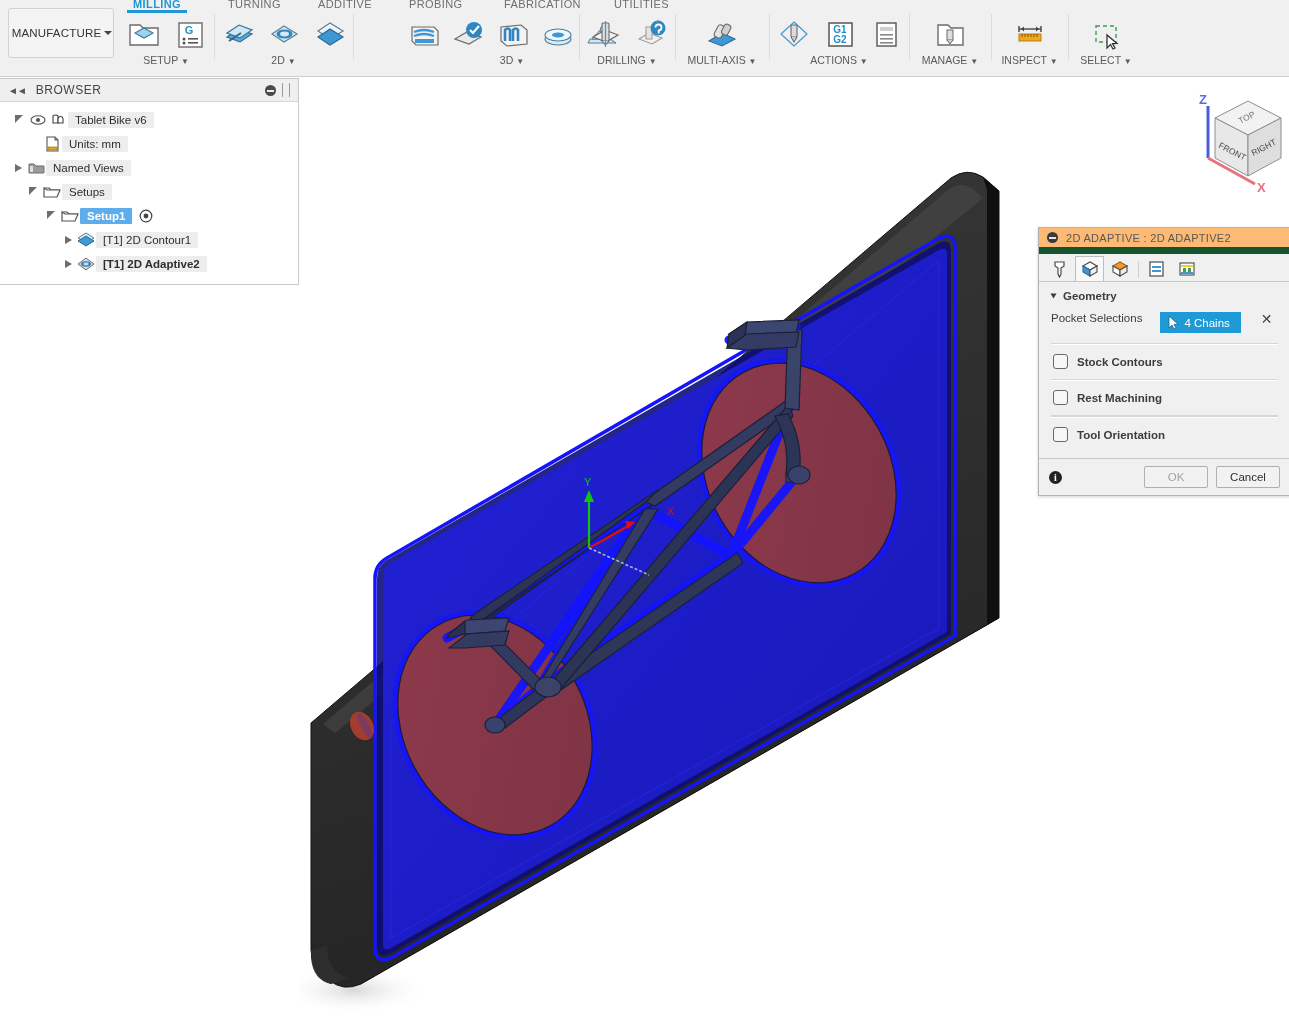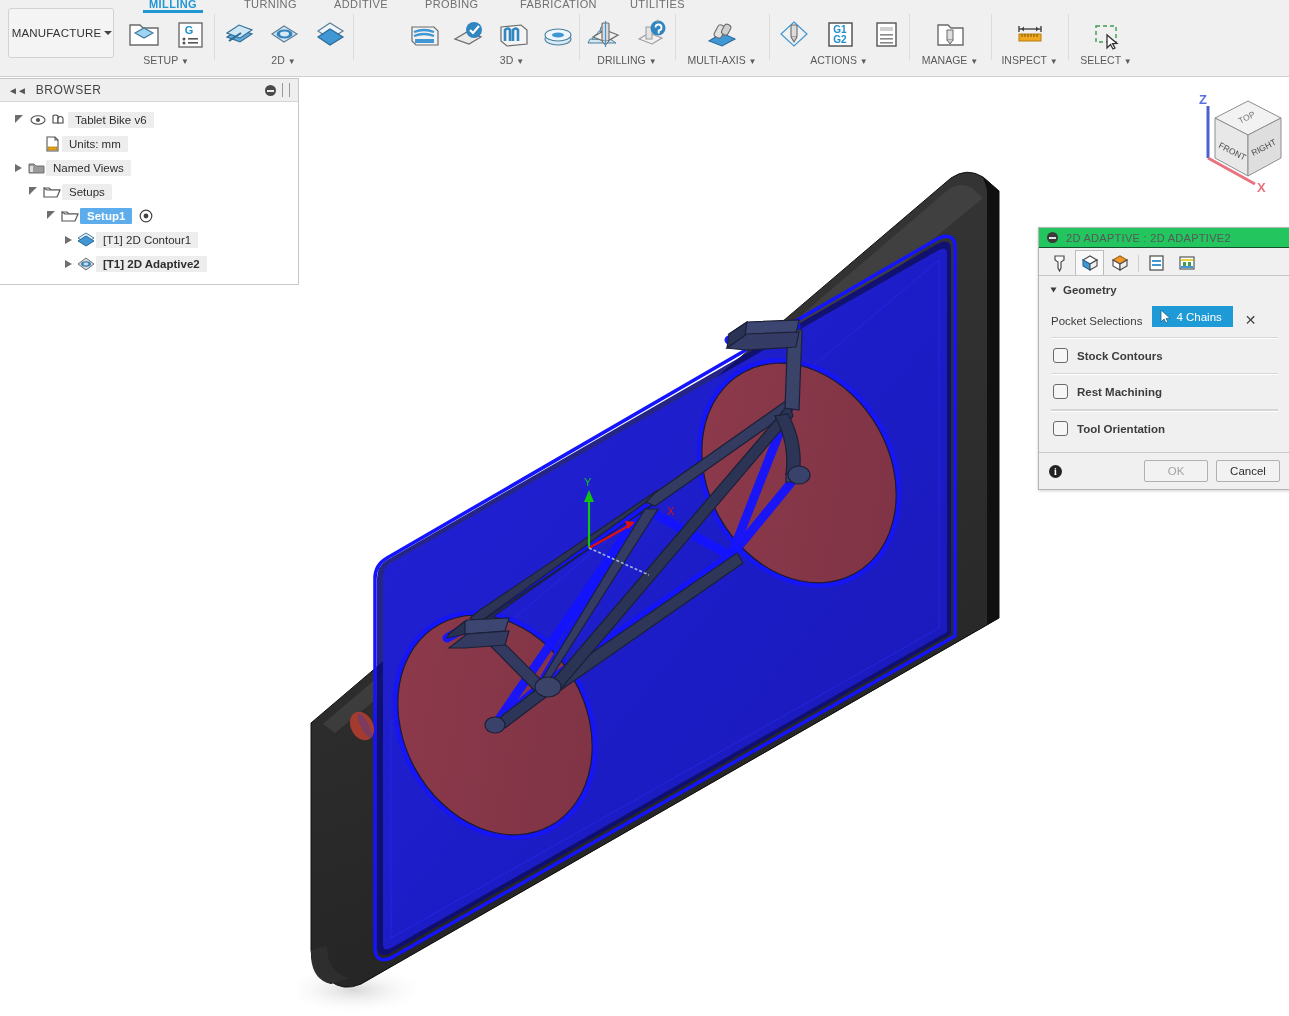--- a/index.html
+++ b/index.html
@@ -5,21 +5,21 @@
   html,body{margin:0;padding:0;}
   body{
     width:1289px;height:1016px;overflow:hidden;
     background:#ffffff;
     font-family:"Liberation Sans", sans-serif;
     font-size:12px;color:#3c3c3c;
     -webkit-font-smoothing:antialiased;
   }
   
   #ribbon{position:absolute;left:0;top:0;width:1289px;height:76px;background:#f0f0f0;border-bottom:1px solid #cfcfcf;}
-  #tabstrip{position:absolute;left:16px;top:0;width:1234px;height:11px;}
+  #tabstrip{position:absolute;left:0;top:0;width:1234px;height:11px;}
   .rtab{position:absolute;top:-2px;font-size:11px;letter-spacing:.4px;color:#6e6e6e;white-space:nowrap;}
   .rtab.active{color:#2196d4;font-weight:bold;}
   .rtab.active .ul{position:absolute;left:-6px;right:-6px;bottom:-3px;height:3px;background:#2196d4;}
   #wsbtn{position:absolute;left:8px;top:8px;width:104px;height:48px;border:1px solid #d2d2d2;border-radius:3px;background:#f4f4f4;
          display:flex;align-items:center;justify-content:center;font-size:11.5px;color:#333;letter-spacing:.2px;}
   .panel{position:absolute;top:12px;height:62px;}
   .panel .icons{display:flex;align-items:flex-start;height:46px;gap:3px;}
   .panel .plabel{position:absolute;bottom:8px;width:100%;text-align:center;font-size:10.5px;color:#5a5a5a;white-space:nowrap;}
   .sep{position:absolute;top:14px;width:1px;height:46px;background:#dcdcdc;}
   .ibtn{width:44px;height:44px;display:flex;align-items:center;justify-content:center;border-radius:2px;}
@@ -40,32 +40,32 @@
   .lbl{display:inline-block;background:#ededed;border-radius:1px;padding:2px 7px;font-size:11.5px;color:#2e2e2e;white-space:nowrap;}
   .lbl.sel{background:#5dadec;color:#fff;font-weight:bold;}
   .lbl.bold{font-weight:bold;}
   .ico{width:20px;height:18px;flex:none;display:flex;align-items:center;justify-content:center;}
   
   #canvas{position:absolute;left:299px;top:78px;width:990px;height:938px;background:#fff;overflow:hidden;}
   
   #viewcube{position:absolute;left:1185px;top:88px;width:104px;height:112px;}
   
   #dlg{position:absolute;left:1038px;top:227px;width:251px;background:#f0f0f0;border:1px solid #b4b4b4;box-shadow:0 1px 3px rgba(0,0,0,.18);}
-  #dlghead{height:19px;background:#22c55e;border-bottom:1px solid #14532d;display:flex;align-items:center;}
+  #dlghead{height:19px;background:#fdba74;border-bottom:7px solid #14532d;display:flex;align-items:center;}
   #dlghead .mini{width:11px;height:11px;border-radius:50%;background:#3a3a3a;margin-left:8px;position:relative;flex:none;}
   #dlghead .mini i{position:absolute;left:2px;top:5px;width:7px;height:1.5px;background:#e4e4e4;display:block;}
   #dlghead .dt{margin-left:8px;font-size:11px;color:#585858;letter-spacing:.3px;}
   #dlgtabs{height:27px;background:#f0f0f0;border-bottom:1px solid #c6c6c6;display:flex;align-items:flex-end;padding-left:6px;}
   .dtab{width:27px;height:24px;display:flex;align-items:center;justify-content:center;margin-right:1px;border:1px solid transparent;border-bottom:none;}
   .dtab.act{background:#f8f8f8;border-color:#bdbdbd;}
   .dsep{width:1px;height:17px;background:#cfcfcf;margin:0 3px 3px 3px;}
   #dlgbody{background:#f0f0f0;padding:0;}
   .grouphdr{display:flex;align-items:center;padding:8px 0 6px 12px;font-size:11.5px;font-weight:bold;color:#3c3c3c;}
   .caret{width:0;height:0;border-left:5px solid #3c3c3c;border-top:3.5px solid transparent;border-bottom:3.5px solid transparent;margin-right:7px;transform:rotate(90deg);}
-  .row{display:flex;align-items:flex-end;padding:4px 12px 10px 12px;}
+  .row{display:flex;align-items:flex-start;padding:4px 12px 10px 12px;gap:8px;}
   .rlabel{font-size:11.5px;color:#3c3c3c;}
   .chipbtn{margin-left:10px;background:#1e9ad6;color:#fff;font-size:11.5px;padding:4px 11px 4px 8px;display:flex;align-items:center;gap:5px;border:none;}
   .xbtn{margin-left:12px;font-size:14px;color:#444;line-height:1;}
   .divline{height:1px;background:#d6d6d6;margin:0 12px;box-shadow:0 1px 0 #fff;}
   .cbrow{display:flex;align-items:center;padding:10px 12px 10px 14px;}
   .cbox{width:13px;height:13px;border:1.5px solid #6a6a6a;border-radius:3px;background:#f6f6f6;margin-right:9px;flex:none;}
   .cblabel{font-size:11.5px;font-weight:bold;color:#3c3c3c;}
   #dlgfoot{border-top:1px solid #c8c8c8;background:#f0f0f0;height:36px;display:flex;align-items:center;padding:0 10px;}
   .infoi{width:13px;height:13px;border-radius:50%;background:#222;color:#fff;font-size:10px;font-weight:bold;display:flex;align-items:center;justify-content:center;font-family:"Liberation Serif",serif;}
   .dbtn{height:20px;min-width:62px;border:1px solid #b0b0b0;background:#f2f2f2;border-radius:2px;font-size:11.5px;display:flex;align-items:center;justify-content:center;margin-left:8px;}

